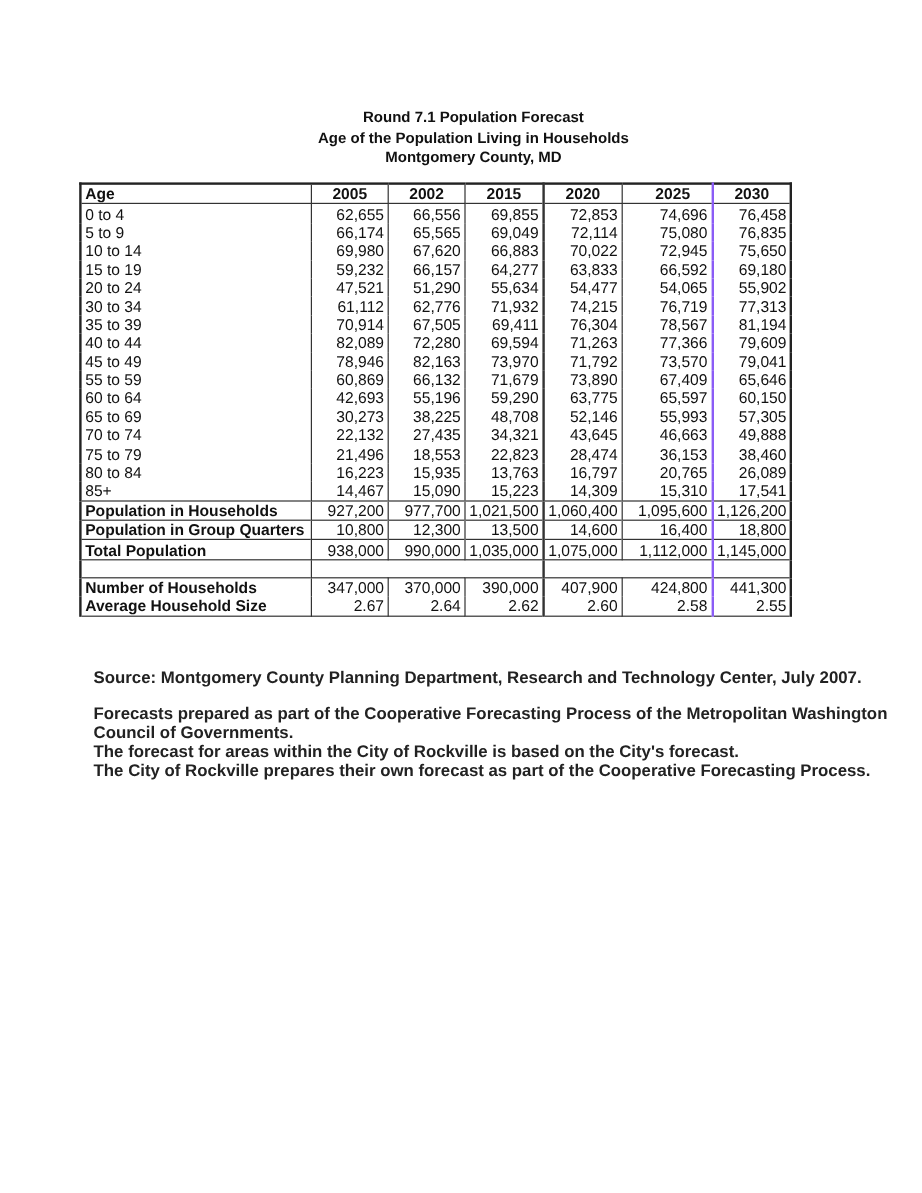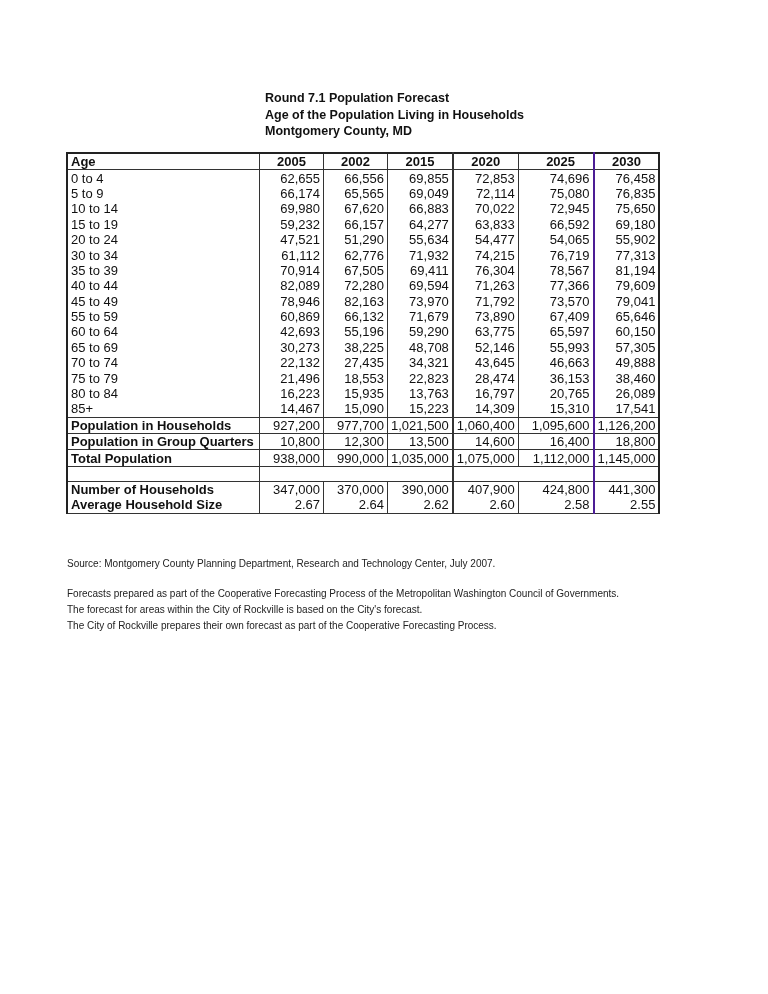--- a/index.html
+++ b/index.html
@@ -1,39 +1,39 @@
 <!DOCTYPE html>
 <html><head>
 <meta charset="utf-8">
 <style>
   html, body { margin: 0; padding: 0; background: #ffffff; }
   body { width: 768px; height: 994px; position: relative; overflow: hidden;
          font-family: "Liberation Sans", sans-serif; color: #111; }
-  .title-block { position: absolute; left: 265px; top: 90px; font-weight: bold; font-size: 12.5px; line-height: 16.5px; }
+  .title-block { position: absolute; left: 265px; top: 90px; font-weight: bold; font-size: 12.5px; line-height: 16.5px; text-align: center; }
   .title-block div { white-space: nowrap; }
   table.data { position: absolute; left: 66px; top: 152px; border-collapse: collapse; font-size: 13px; }
   table.data td { padding: 0 3px; height: 15.4px; line-height: 15px; white-space: nowrap; }
   table.data td.label { width: 185px; text-align: left; border-left: 2px solid #222; border-right: 1px solid #333; }
   table.data td.num { width: 57px; text-align: right; border-right: 1px solid #333; }
   table.data td.num.c2 { width: 57px; }
   table.data td.num.c3 { width: 57px; border-right: 2px solid #333; }
   table.data td.num.c4 { width: 57px; }
-  table.data td.num.c5 { width: 57px; border-right: 2px solid #4c1d95; padding-left: 13px; }
+  table.data td.num.c5 { width: 57px; border-right: 2px solid #8b5cf6; padding-left: 13px; }
   table.data td.num.c6 { width: 57px; border-right: 2px solid #222; }
   tr.header td { font-weight: bold; border-top: 2px solid #222; border-bottom: 1px solid #333; }
   tr.header td.num { text-align: center; }
   tr.bold td.label { font-weight: bold; }
   tr.boxed td { border-top: 1px solid #333; }
   tr.total td { border-bottom: 1px solid #333; }
   tr.spacer td { height: 14px; }
   tr.spacer td.num { border-right: none; }
   tr.spacer td.num.c6 { border-right: 2px solid #222; }
   tr.hh-first td { border-top: 1px solid #333; }
   tr.hh-last td { border-bottom: 1px solid #333; }
-  .notes { position: absolute; left: 67px; top: 556px; font-size: 10px; line-height: 16px; color: #222; }
+  .notes { position: absolute; left: 78px; top: 556px; font-size: 14px; line-height: 16px; color: #222; font-weight: bold; }
   .notes .gap { height: 14px; }
 </style>
 </head>
 <body>
 
 <div class="title-block">
   <div>Round 7.1 Population Forecast</div>
   <div>Age of the Population Living in Households</div>
   <div>Montgomery County, MD</div>
 </div>

